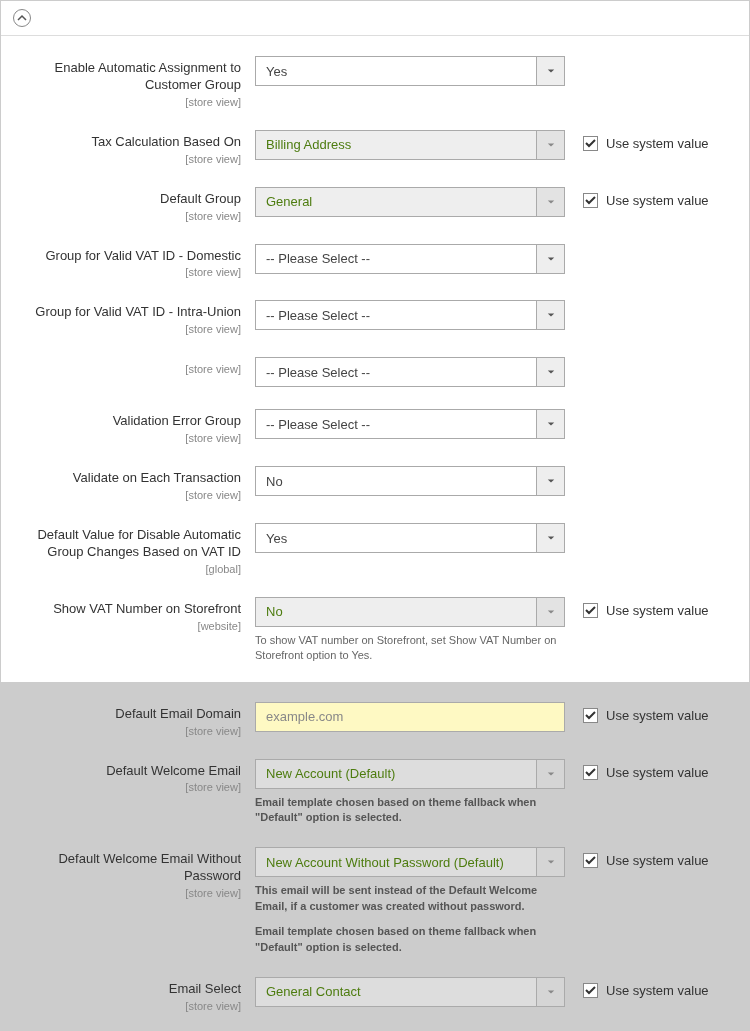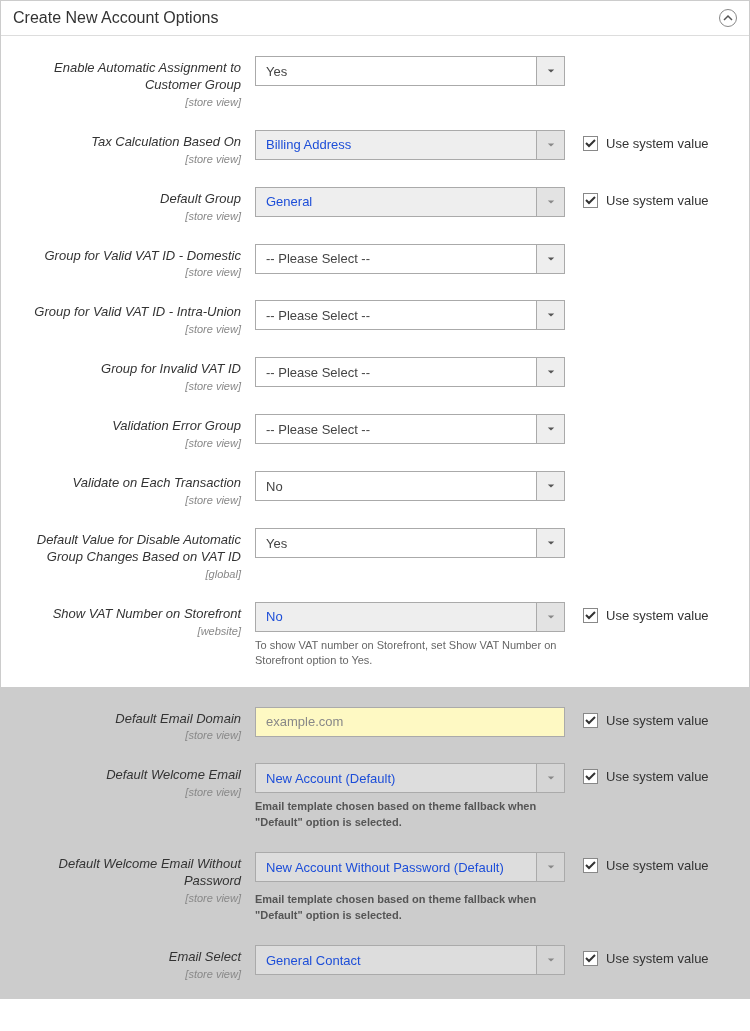--- a/index.html
+++ b/index.html
@@ -6,49 +6,48 @@
 body { font-family: Arial, Helvetica, sans-serif; font-size: 13px; color: #333; background: #fff; width: 750px; }
 .section { border: 1px solid #ccc; }
 .section-header { display: flex; align-items: center; justify-content: space-between; padding: 8px 12px; border-bottom: 1px solid #ddd; }
 .section-title { font-size: 16px; font-weight: 400; color: #333; }
 .collapse-icon { width: 18px; height: 18px; border: 1px solid #888; border-radius: 50%; display: flex; align-items: center; justify-content: center; cursor: pointer; }
 .collapse-icon svg { width: 10px; height: 10px; }
 .section-body { padding: 20px 12px 12px 12px; }
 .section-body.grey { background: #ccc; }
 .row { display: flex; align-items: flex-start; margin-bottom: 22px; }
 .row:last-child { margin-bottom: 6px; }
-.label-col { width: 242px; text-align: right; padding-right: 14px; padding-top: 4px; font-style: italic; }
+.label-col { width: 242px; text-align: right; padding-right: 14px; padding-top: 4px; }
 .label-main { font-size: 13px; color: #333; line-height: 1.3; display: block; }
 .label-scope { font-size: 11px; color: #888; display: block; margin-top: 2px; }
 .field-col { width: 310px; }
 .select-wrap { position: relative; width: 100%; height: 30px; border: 1px solid #aaa; background: #fff; display: flex; align-items: center; }
 .select-wrap.disabled { background: #eee; }
 .section-body.grey .select-wrap.disabled { background: #ddd; }
 .select-value { flex: 1; padding: 0 10px; font-size: 13px; color: #444; white-space: nowrap; overflow: hidden; }
-.select-wrap.disabled .select-value { color: #1d4ed8; }
+.select-wrap.disabled .select-value { color: #4d7c0f; }
 .select-arrow { width: 28px; height: 100%; border-left: 1px solid #aaa; background: #eee; display: flex; align-items: center; justify-content: center; }
 .select-wrap.disabled .select-arrow { background: #e3e3e3; }
 .section-body.grey .select-wrap.disabled .select-arrow { background: #d5d5d5; }
 .select-arrow svg { width: 8px; height: 8px; }
 .input-wrap { width: 100%; height: 30px; border: 1px solid #aaa; background: #eee; display: flex; align-items: center; padding: 0 10px; }
 .section-body.grey .input-wrap { background: #fef9c3; }
 .input-value { font-size: 13px; color: #888; }
 .comment { font-size: 11px; color: #666; line-height: 1.4; margin-top: 6px; }
 .section-body.grey .comment { color: #555; font-weight: bold; }
 .check-col { width: 160px; padding-left: 18px; display: flex; align-items: center; padding-top: 6px; }
 .checkbox { width: 15px; height: 15px; border: 1px solid #888; background: #fff; display: flex; align-items: center; justify-content: center; margin-right: 8px; cursor: pointer; flex-shrink: 0; }
 .checkbox svg { width: 11px; height: 11px; }
 .check-label { font-size: 13px; color: #333; white-space: nowrap; }
 </style>
 </head>
 <body>
 
 <div class="section">
   <div class="section-header">
-    <span class="section-title">Create New Account Options</span>
     <span class="collapse-icon">
       <svg viewBox="0 0 10 10">
           <path d="M1 7 L5 3 L9 7" fill="none" stroke="#555" stroke-width="1.5"></path>
         </svg>
     </span>
   </div>
 
   <div class="section-body">
 
     <div class="row">
@@ -150,21 +149,20 @@
                 <path d="M1 3 L5 7 L9 3 Z" fill="#555"></path>
               </svg>
             </span>
         </div>
       </div>
       <div class="check-col"></div>
     </div>
 
     <div class="row">
       <div class="label-col">
-        <span class="label-main">Group for Invalid VAT ID</span>
         <span class="label-scope">[store view]</span>
       </div>
       <div class="field-col">
         <div class="select-wrap">
           <span class="select-value">-- Please Select --</span>
           <span class="select-arrow">
               <svg viewBox="0 0 10 10">
                 <path d="M1 3 L5 7 L9 3 Z" fill="#555"></path>
               </svg>
             </span>
@@ -310,20 +308,21 @@
       </div>
       <div class="field-col">
         <div class="select-wrap disabled">
           <span class="select-value">New Account Without Password (Default)</span>
           <span class="select-arrow">
               <svg viewBox="0 0 10 10">
                 <path d="M1 3 L5 7 L9 3 Z" fill="#888"></path>
               </svg>
             </span>
         </div>
+        <div class="comment">This email will be sent instead of the Default Welcome Email, if a customer was created without password.</div>
         <div class="comment" style="margin-top:10px">Email template chosen based on theme fallback when "Default" option is selected.</div>
       </div>
       <div class="check-col">
         <span class="checkbox">
             <svg viewBox="0 0 11 11">
               <path d="M1 5 L4 8 L10 2" fill="none" stroke="#333" stroke-width="2"></path>
             </svg>
           </span>
         <span class="check-label">Use system value</span>
       </div>

